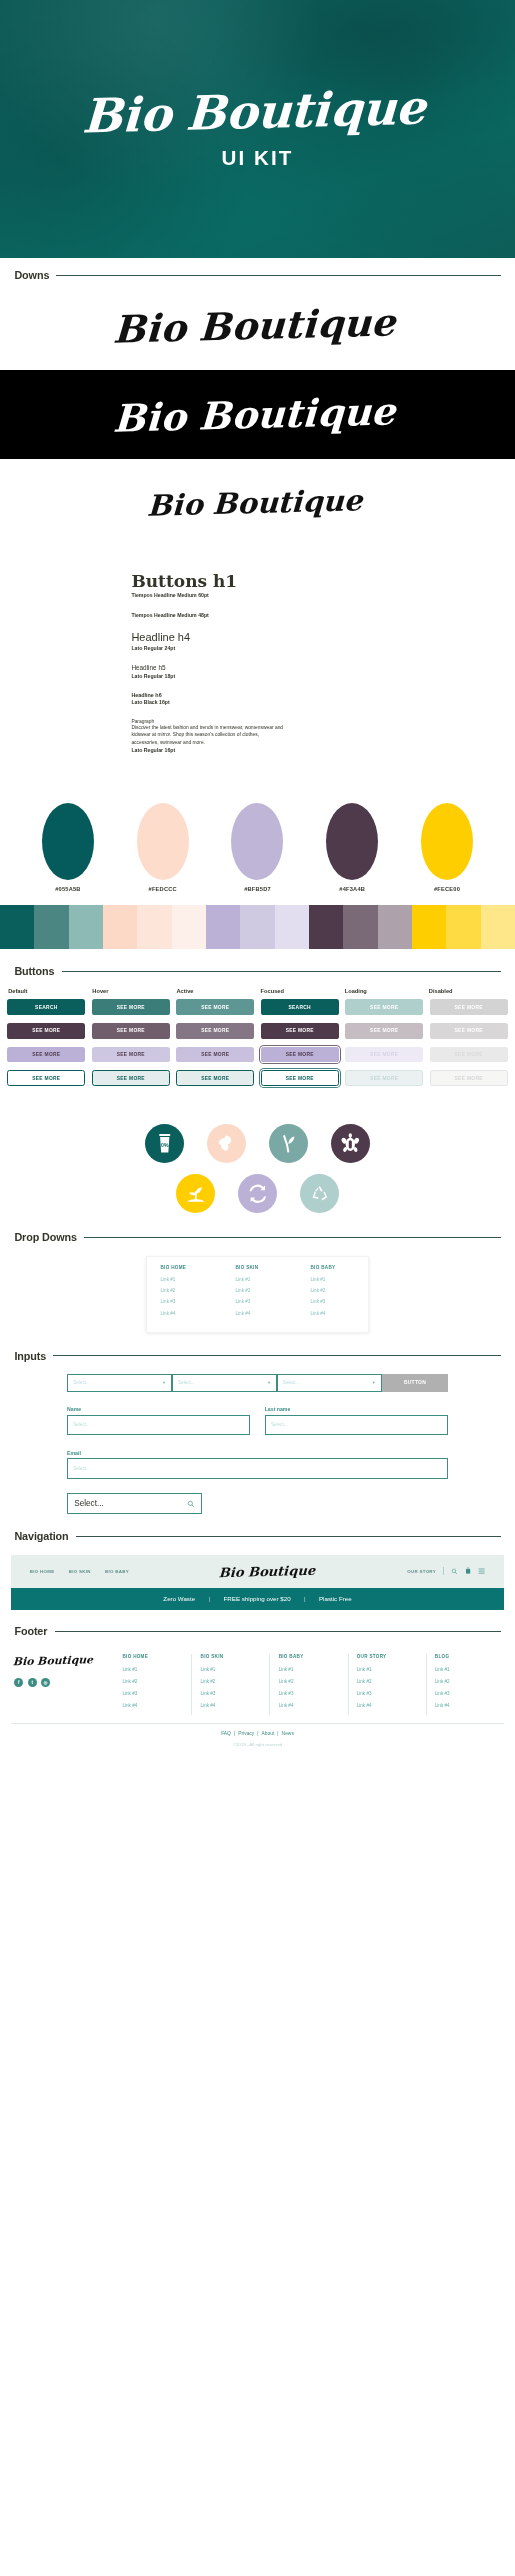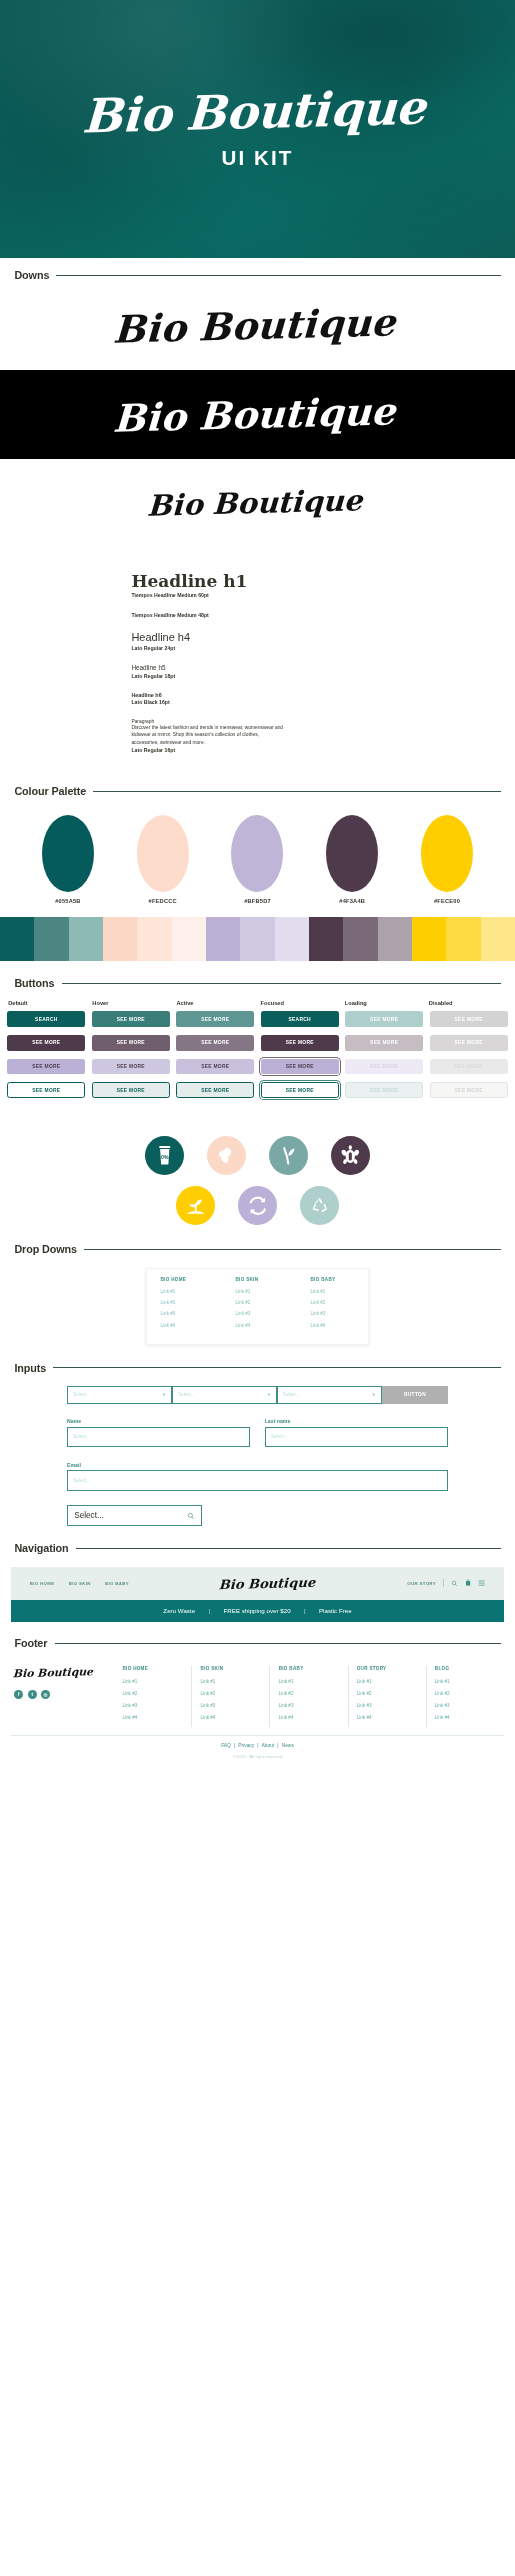--- a/index.html
+++ b/index.html
@@ -382,21 +382,21 @@
       <div class="script logo-lg on-black">Bio Boutique</div>
     </div>
     <div class="logo-row light">
       <div class="script logo-md">Bio Boutique</div>
     </div>
   </div>
 
   <div class="typo-block">
     <div class="typo-inner" style="padding-top:11.3px;">
       <div class="typo-group">
-        <div class="serif h1-s">Headline h1</div>
+        <div class="serif h1-s">Buttons h1</div>
         <div class="meta">Tiempos Headline Medium 60pt</div>
       </div>
       <div class="typo-group">
         <div class="meta">Tiempos Headline Medium 48pt</div>
       </div>
       <div class="typo-group">
         <div class="h4-s">Headline h4</div>
         <div class="meta">Lato Regular 24pt</div>
       </div>
       <div class="typo-group">
@@ -409,24 +409,20 @@
       </div>
       <div class="typo-group">
         <div class="para-label">Paragraph</div>
         <div class="para-body">Discover the latest fashion and trends in menswear, womenswear and kidswear at mirror. Shop this season's collection of clothes, accessories, swimwear and more.</div>
         <div class="meta">Lato Regular 16pt</div>
       </div>
     </div>
   </div>
 
   <div class="palette-block">
-    <div class="section-head">
-      <h2>Colour Palette</h2>
-      <div class="rule"></div>
-    </div>
     <div class="swatch-row" id="swatch-row">
         <div class="swatch">
           <div class="blob" style="background:#055A5B"></div>
           <div class="hex">#055A5B</div>
         </div>
         <div class="swatch">
           <div class="blob" style="background:#FEDCCC"></div>
           <div class="hex">#FEDCCC</div>
         </div>
         <div class="swatch">

